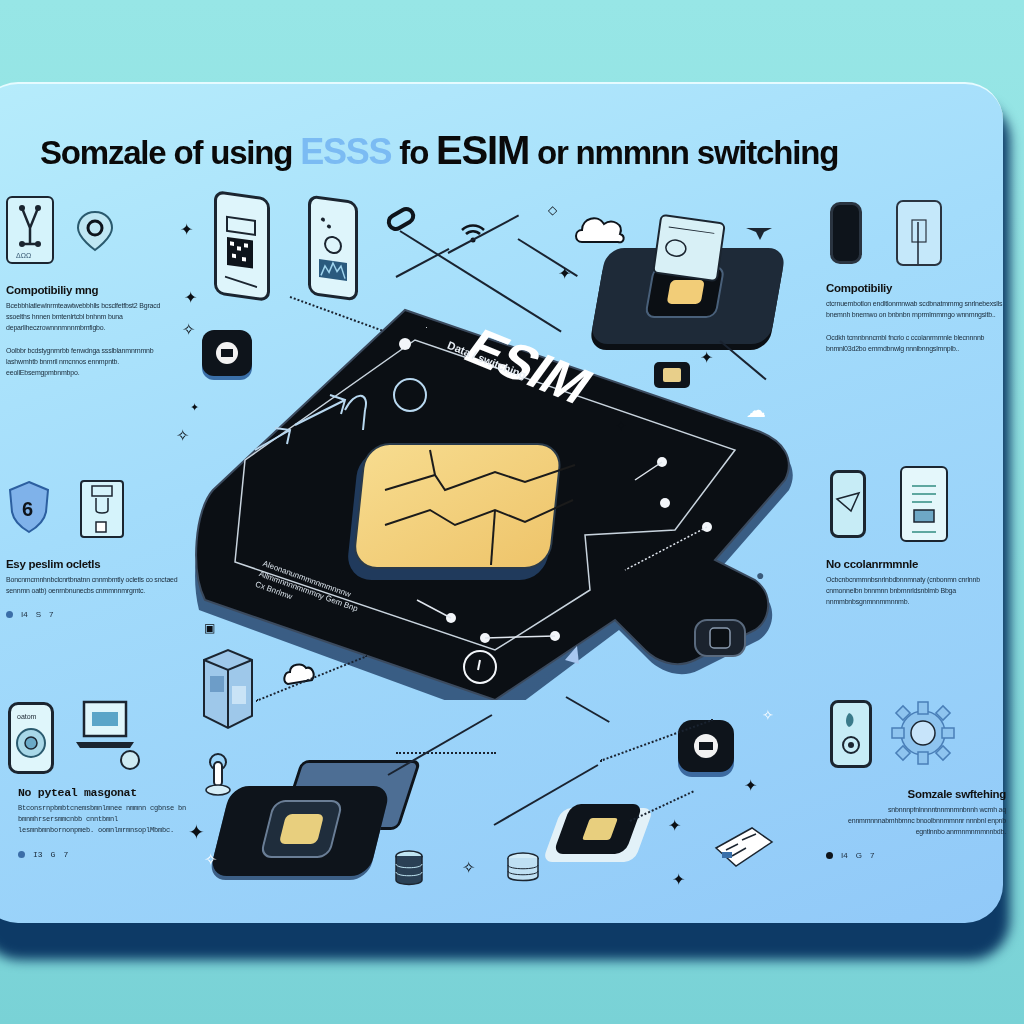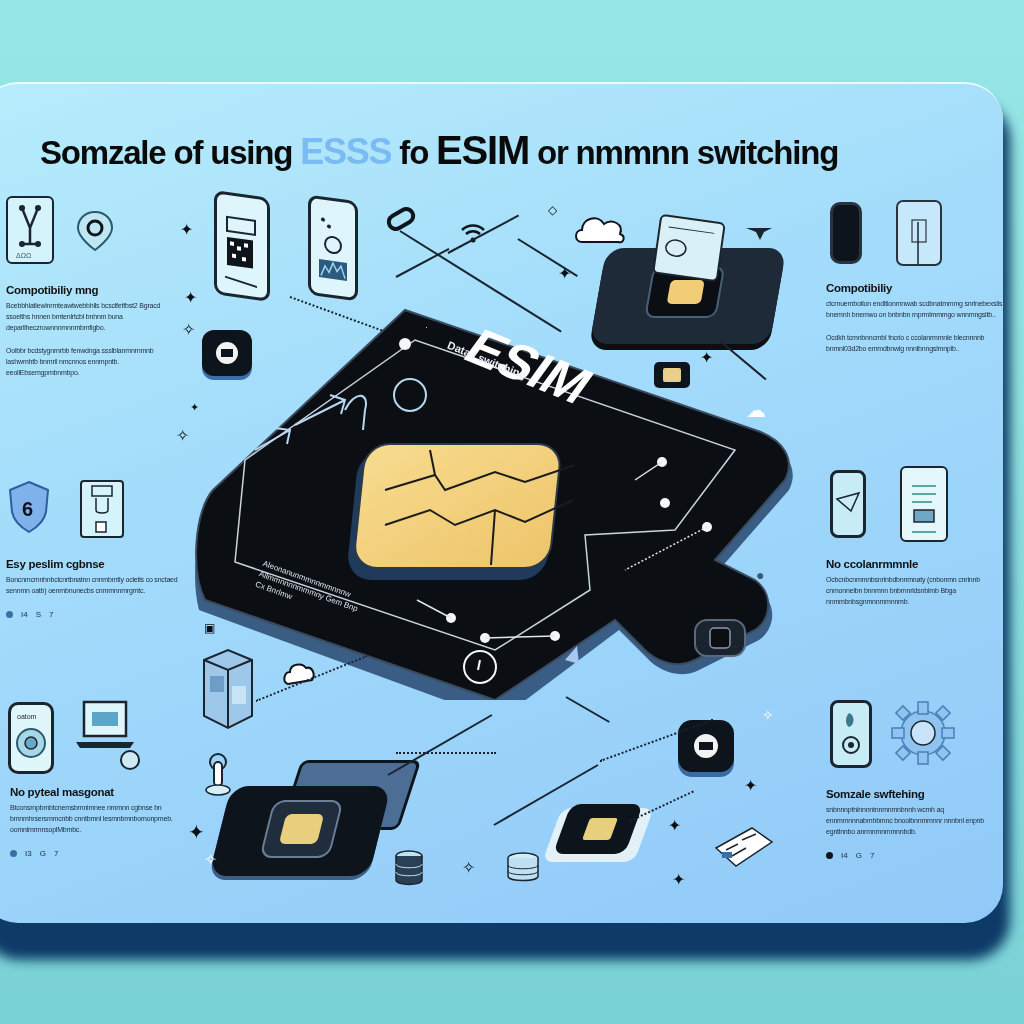--- a/index.html
+++ b/index.html
@@ -90,21 +90,21 @@
 </div>
 <div class="icon-box" style="left:80px;top:480px;width:44px;height:58px;border-radius:4px;">
   <svg width="40" height="54" viewBox="0 0 40 54">
       <rect x="10" y="4" width="20" height="10" fill="none" stroke="#1b2530" stroke-width="1.5"></rect>
       <path d="M14 16 L14 28 C14 32 26 32 26 28 L26 16" fill="none" stroke="#1b2530" stroke-width="1.5"></path>
       <rect x="14" y="40" width="10" height="10" fill="#fff" stroke="#1b2530" stroke-width="1.5"></rect>
     </svg>
 </div>
 
 <div class="feature" style="left:6px;top:558px;">
-  <h3>Esy peslim cgbnse</h3>
+  <h3>Esy peslim ocletls</h3>
   <p>Boncnmcmnhnbclcnrtbnatnn cnnmbmtly ocletls co snctaed sennmn oatb) oenrnbnunecbs cnmmnnmrgmtc.</p>
   <div class="dots">
     <span class="dot"></span>
     <span>I4</span>
     <span>S</span>
     <span>7</span>
   </div>
 </div>
 
 <div class="icon-box" style="left:8px;top:702px;width:46px;height:72px;border-width:3px;border-radius:10px;background:#dff6fb;">
@@ -116,21 +116,21 @@
 </div>
 <div style="position:absolute;left:72px;top:698px;width:66px;height:60px;">
   <svg width="66" height="60" viewBox="0 0 66 60">
       <rect x="12" y="4" width="42" height="34" fill="#dff6fb" stroke="#1b2530" stroke-width="2.5"></rect>
       <rect x="20" y="14" width="26" height="14" fill="#5aa5c8"></rect>
       <path d="M4 44 L62 44 L58 50 L8 50 Z" fill="#1b2530"></path>
     </svg>
 </div>
 <div style="position:absolute;left:120px;top:750px;width:20px;height:20px;border-radius:50%;border:2px solid #1b2530;background:#cdeaf3;"></div>
 
-<div class="feature" style="left:10px;top:786px;">
+<div class="feature" style="left:18px;top:786px;font-family:Liberation Mono, monospace;">
   <h3>No pyteal masgonat</h3>
   <p>Btconsrnpbmbtcnemsbmnlmnee nmmnn cgbnse bn bmnmhrsersmmcnbb cnntbmnl lesmnbmnbornonpmeb. oomnlmrmnsoplMbmbc.</p>
   <div class="dots">
     <span class="dot"></span>
     <span>I3</span>
     <span>G</span>
     <span>7</span>
   </div>
 </div>
 
@@ -185,21 +185,21 @@
         <rect x="54" y="30" width="12" height="10"></rect>
         <rect x="10" y="10" width="10" height="10" transform="rotate(45 15 15)"></rect>
         <rect x="50" y="10" width="10" height="10" transform="rotate(45 55 15)"></rect>
         <rect x="10" y="50" width="10" height="10" transform="rotate(45 15 55)"></rect>
         <rect x="50" y="50" width="10" height="10" transform="rotate(45 55 55)"></rect>
       </g>
       <circle cx="35" cy="35" r="12" fill="#c7e4fa" stroke="#1b2530" stroke-width="1.5"></circle>
     </svg>
 </div>
 
-<div class="feature" style="left:826px;top:788px;">
+<div class="feature" style="left:826px;top:788px;text-align:right;">
   <h3>Somzale swftehing</h3>
   <p>snbnnnpfnlnnnntnnmnmnbnnh wcmh aq ennmmnnnabmhbmnc bnoolbnnmmnnr nnnbnl enpnb egntlnnbo anrmnmnmmnnbdb.</p>
   <div class="dots">
     <span class="dot" style="background:#0e141b"></span>
     <span>I4</span>
     <span>G</span>
     <span>7</span>
   </div>
 </div>
 

